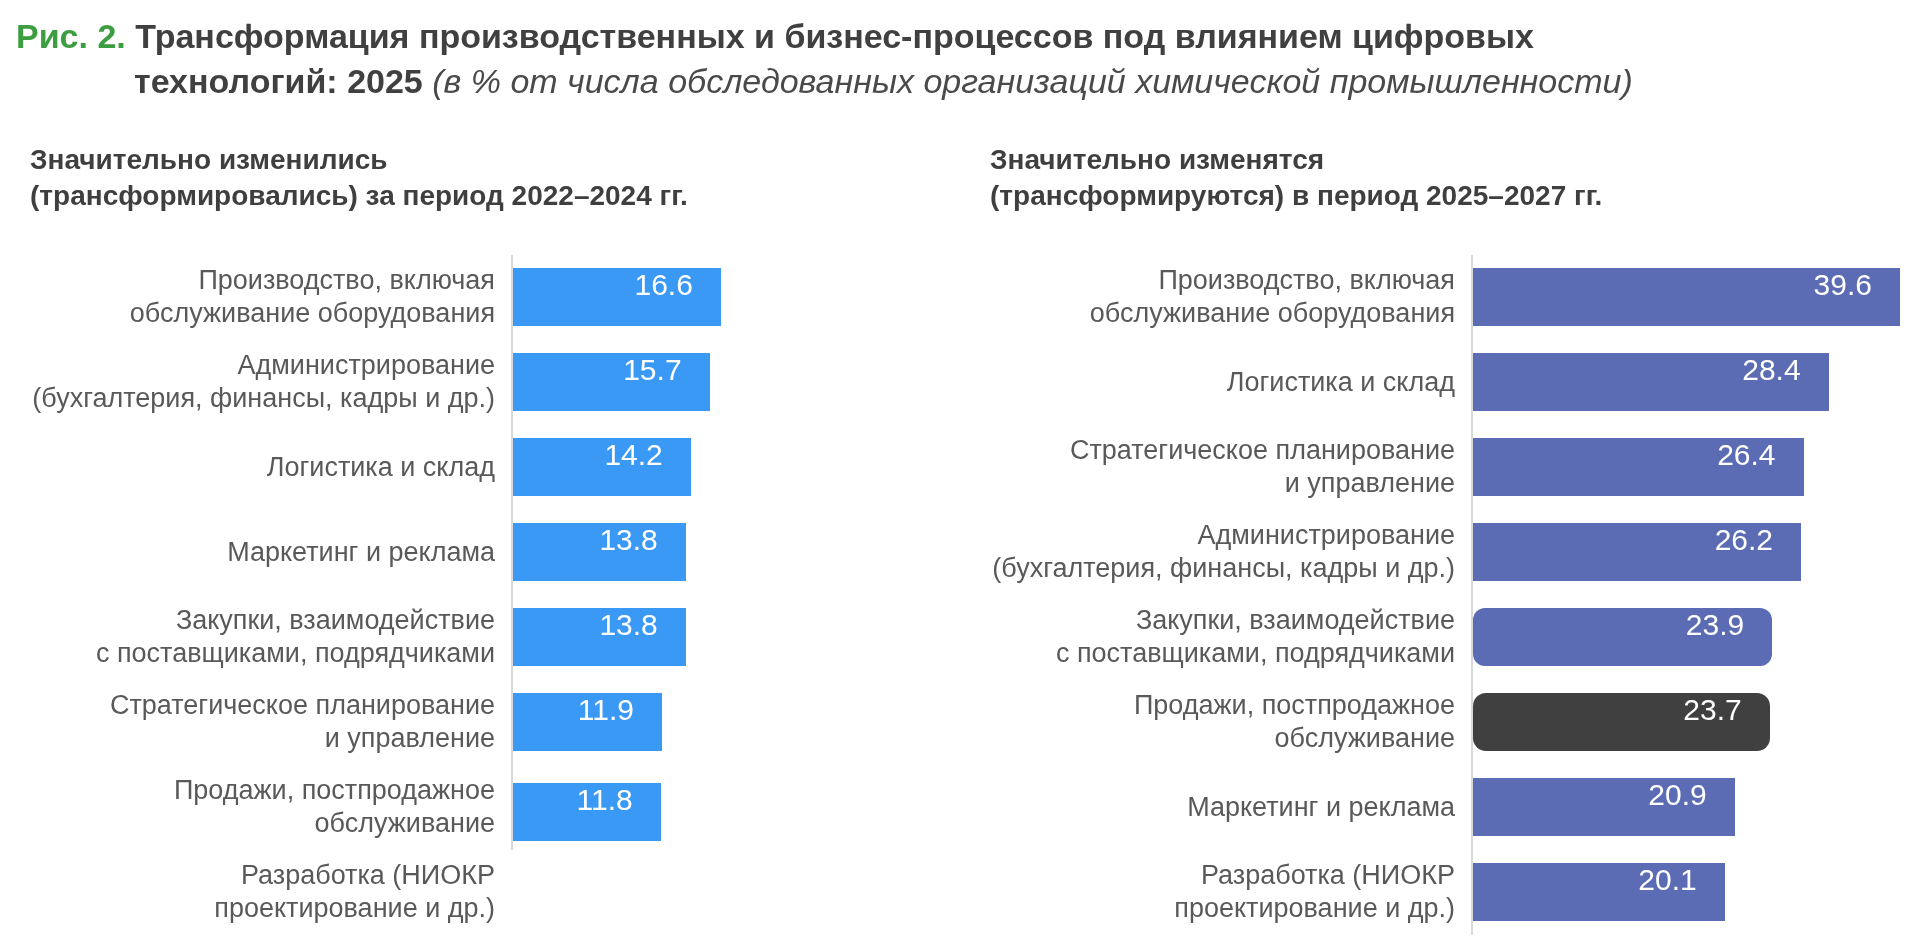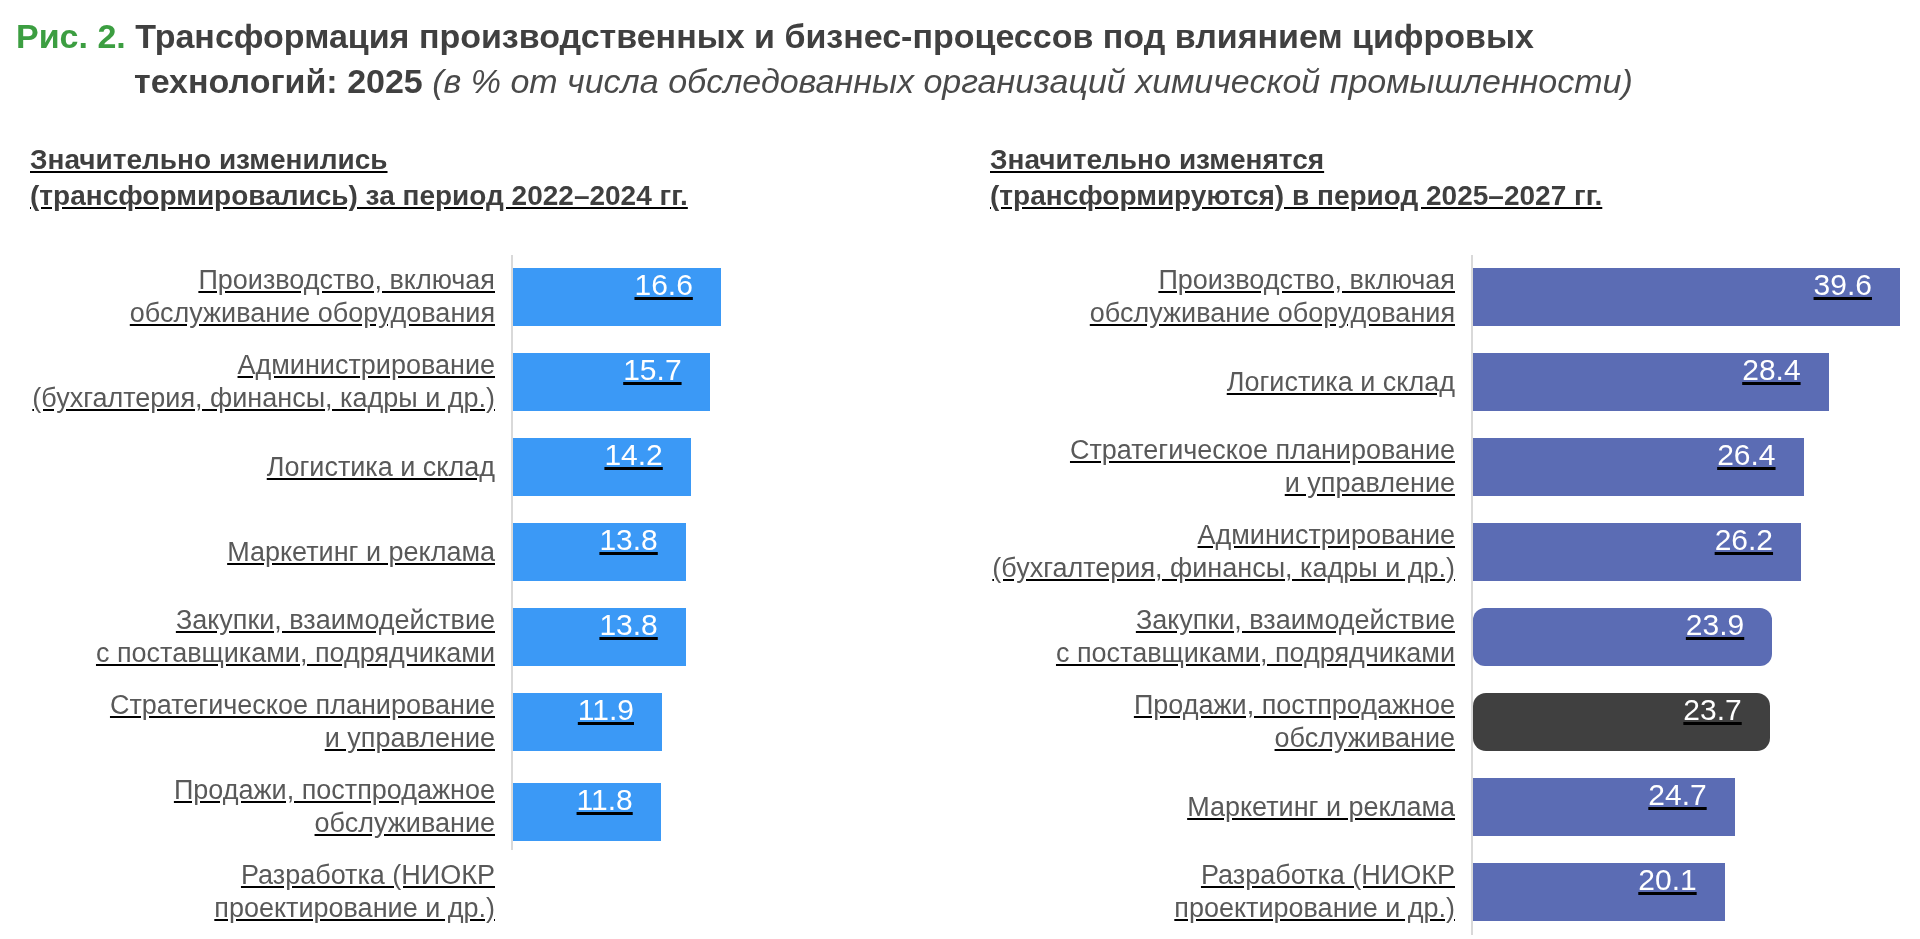--- a/index.html
+++ b/index.html
@@ -23,21 +23,21 @@
   }
   .fig-num { color: #3C9E41; }
   .caption-line2 { margin-left: 118px; }
   .caption-note {
     font-style: italic;
     font-weight: normal;
     color: #4a4a4a;
   }
 
   
-  .charts { display: flex; text-decoration: underline; }
+  .charts { display: flex; }
   .chart { width: 960px; }
   .chart-title {
     margin: 38px 0 0 30px;
     font-size: 28px;
     font-weight: bold;
     color: #3f3f3f;
     line-height: 1.3;
     white-space: pre-line;
   }
   .rows { margin-top: 40px; display: flex; flex-direction: column; }
@@ -227,21 +227,21 @@
       <div class="bar" style="width: 66.3866%; background: #404040; border-radius: 13px;">
         <span class="bar-value">23.7</span>
       </div>
     </div>
   </div>
 
   <div class="row">
     <div class="row-label">Маркетинг и реклама</div>
     <div class="bar-cell">
       <div class="bar" style="width: 58.5434%; background: rgb(91, 108, 180);">
-        <span class="bar-value">24.7</span>
+        <span class="bar-value">20.9</span>
       </div>
     </div>
   </div>
 
   <div class="row">
     <div class="row-label">Разработка (НИОКР
 проектирование и др.)</div>
     <div class="bar-cell">
       <div class="bar" style="width: 56.3025%; background: rgb(91, 108, 180);">
         <span class="bar-value">20.1</span>

